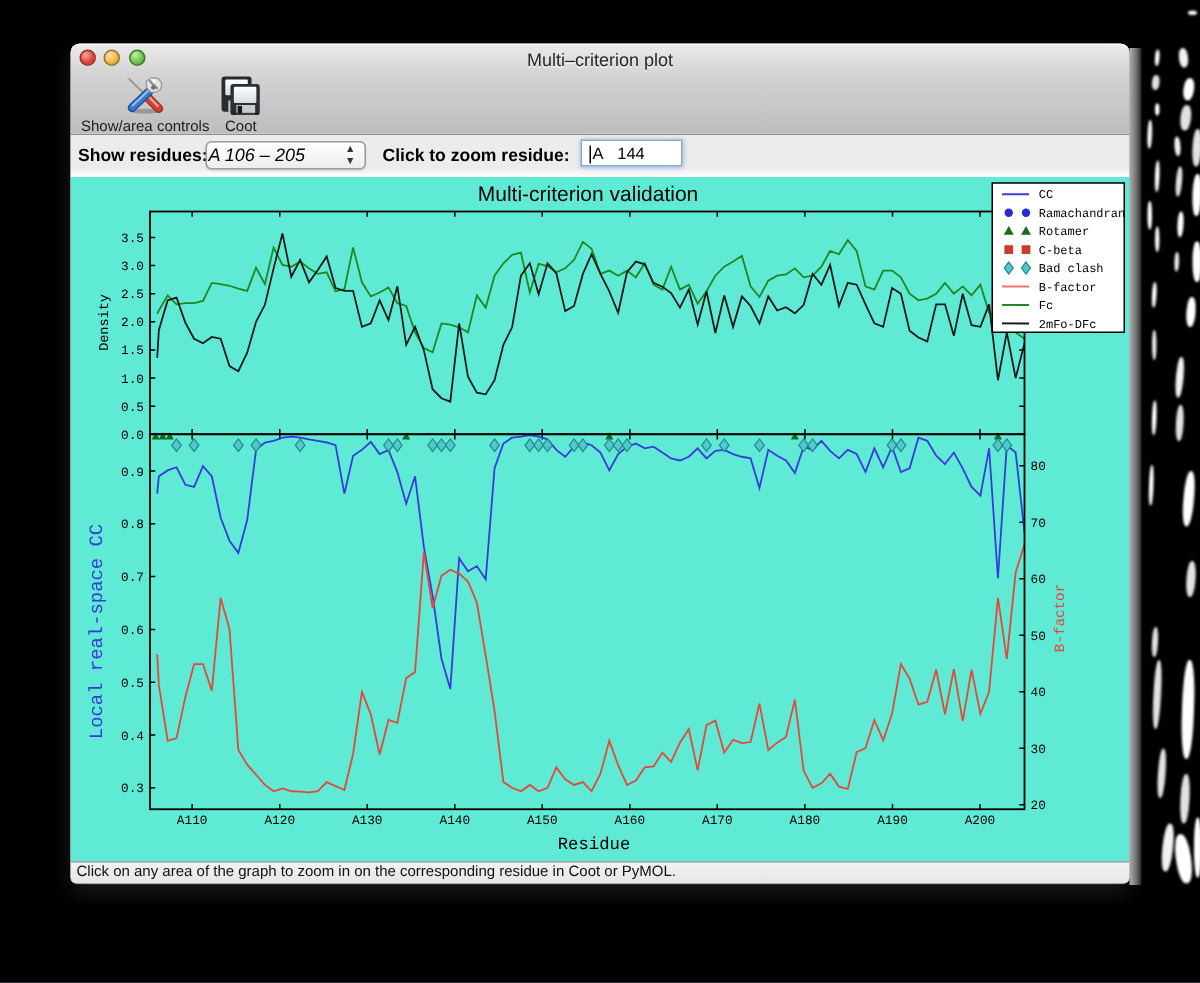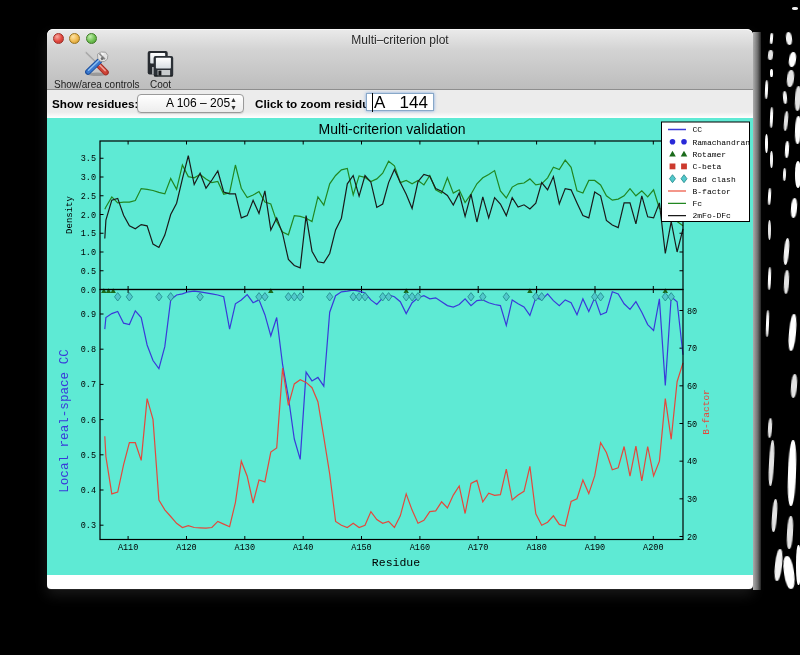--- a/index.html
+++ b/index.html
@@ -19,25 +19,25 @@
   color:#262626; line-height:16px; text-shadow:0 1px 0 rgba(255,255,255,0.55); }
 .tbtn { position:absolute; white-space:nowrap; font-size:10px; color:#1c1c1c; }
 #statusbar { position:absolute; left:0; bottom:0; width:706px; height:15px;
   background:linear-gradient(#f2f2f2,#e6e6e6); border-top:1px solid #a3a3a3;
   font-size:10px; color:#111; line-height:13px; padding-left:4px; }
 #ctrlrow { position:absolute; left:0; top:61px; width:706px; height:28px;
   background:linear-gradient(#ececec 0, #ececec 22px, #ffffff 28px); }
 .blab { font-weight:bold; font-size:11.7px; color:#000; position:absolute; top:7px; }
 #combo { position:absolute; left:90px; top:3.5px; width:107px; height:19px;
   background:linear-gradient(#ffffff,#ededed); border:1px solid #9a9a9a; border-radius:4px;
-  font-size:12px; line-height:17px; color:#000; padding-left:28px;
-  box-shadow:0 1px 1px rgba(0,0,0,0.12); }
+  font-size:12px; line-height:17px; color:#000; padding-left:1px;
+  box-shadow:0 1px 1px rgba(0,0,0,0.12);font-style:italic; }
 #combo .arr { position:absolute; right:6px; top:1px; font-size:7px; line-height:8px; color:#333; }
-#zoominput { position:absolute; left:319px; top:3px; width:68px; height:18px; background:#fff;
-  border:1px solid #88a8c8; box-shadow:0 0 3px rgba(100,150,220,0.8); font-size:17px;
+#zoominput { position:absolute; left:340px; top:3px; width:68px; height:18px; background:#fff;
+  border:1px solid #88a8c8; box-shadow:0 0 3px rgba(100,150,220,0.8); font-size:11px;
   line-height:18px; color:#000; padding-left:5px; }
 #content { position:absolute; left:0; top:89px; width:706px; height:457px; background:#5eead4; }
 #artifacts .sc { position:absolute; border-radius:45%; filter:blur(0.7px); }
 #edgeband { position:absolute; left:753px; top:32px; width:8px; height:558px;
   background:linear-gradient(90deg, #b9b9b9, #6f6f6f 60%, #222); }
 svg text { font-family:"Liberation Mono", monospace; font-size:8.5px; fill:#000; }
 </style></head>
 <body>
 <div id="edgeband"></div>
 <div id="win">
@@ -230,20 +230,21 @@
 <text x="645.5" y="14.3" style="font-size:8px">CC</text>
 <text x="645.5" y="26.6" style="font-size:8px">Ramachandran</text>
 <text x="645.5" y="38.9" style="font-size:8px">Rotamer</text>
 <text x="645.5" y="51.2" style="font-size:8px">C-beta</text>
 <text x="645.5" y="63.5" style="font-size:8px">Bad clash</text>
 <text x="645.5" y="75.8" style="font-size:8px">B-factor</text>
 <text x="645.5" y="88.1" style="font-size:8px">Fc</text>
 <text x="645.5" y="100.4" style="font-size:8px">2mFo-DFc</text>
     </svg>
   </div>
+  <div id="statusbar">Click on any area of the graph to zoom in on the corresponding residue in Coot or PyMOL.</div>
 </div>
 <div id="artifacts">
 <div class="sc" style="left:792px;top:7px;width:6px;height:3px;background:#f2f2f2;transform:rotate(0deg)"></div>
 <div class="sc" style="left:770px;top:33px;width:3px;height:11px;background:#ffffff;transform:rotate(4deg)"></div>
 <div class="sc" style="left:786px;top:32px;width:6px;height:13px;background:#f2f2f2;transform:rotate(-6deg)"></div>
 <div class="sc" style="left:768px;top:50px;width:5px;height:10px;background:#e2e2e2;transform:rotate(5deg)"></div>
 <div class="sc" style="left:789px;top:52px;width:7px;height:15px;background:#ffffff;transform:rotate(8deg)"></div>
 <div class="sc" style="left:770px;top:69px;width:3px;height:8px;background:#ffffff;transform:rotate(0deg)"></div>
 <div class="sc" style="left:787px;top:70px;width:7px;height:17px;background:#e2e2e2;transform:rotate(6deg)"></div>
 <div class="sc" style="left:765px;top:80px;width:3px;height:19px;background:#ffffff;transform:rotate(2deg)"></div>

